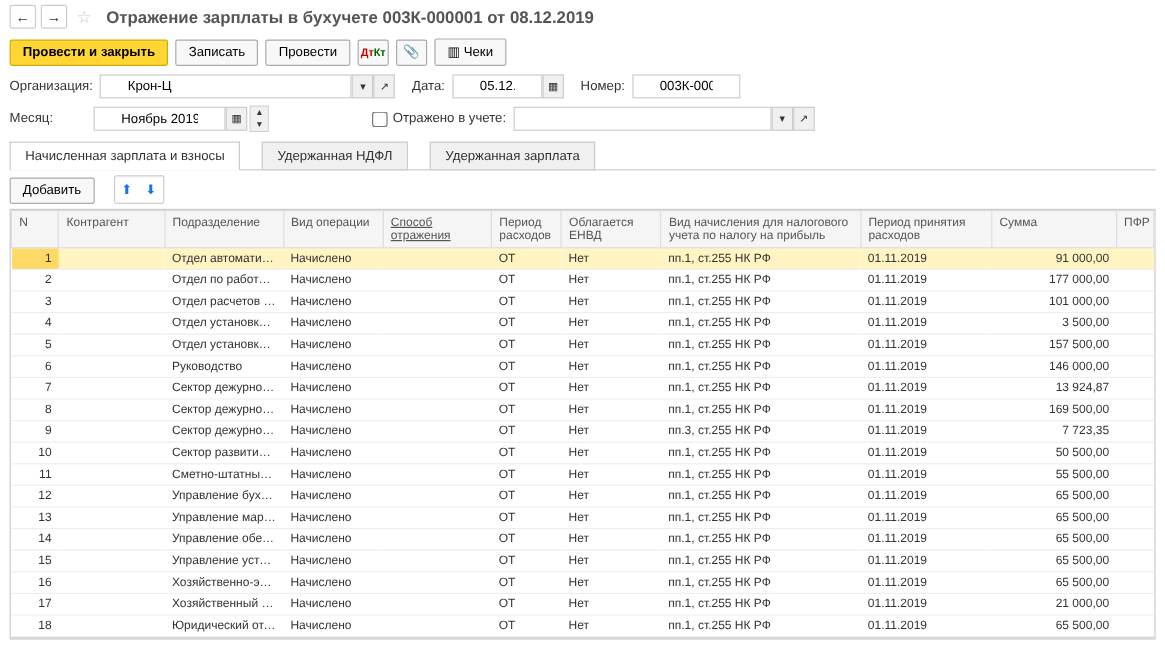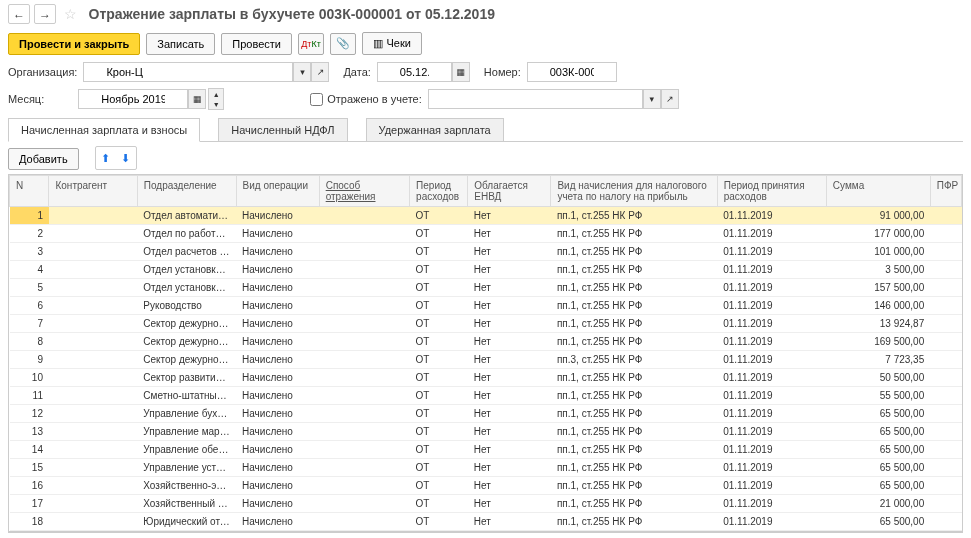--- a/index.html
+++ b/index.html
@@ -6,21 +6,21 @@
   body { font-family: Arial, sans-serif; font-size: 11px; color: #333; background: #fff; width: 971px; }
   
   .header-bar { display: flex; align-items: center; padding: 4px 8px; gap: 4px; }
   .nav-btn { width: 22px; height: 20px; border: 1px solid #ccc; background: #fff; display: flex; align-items: center; justify-content: center; cursor: pointer; border-radius: 2px; font-size: 12px; }
   .star { color: #ccc; font-size: 14px; padding: 0 4px; }
   .page-title { font-size: 14px; font-weight: bold; color: #555; margin-left: 4px; }
   
   .toolbar { display: flex; align-items: center; padding: 4px 8px; gap: 6px; }
   .btn { border: 1px solid #aaa; background: #f8f8f8; padding: 4px 10px; font-size: 11px; cursor: pointer; border-radius: 2px; }
   .btn-primary { background: #ffd633; border-color: #d4a900; font-weight: bold; }
-  .btn-icon { width: 26px; height: 22px; display: flex; align-items: center; justify-content: center; padding: 0; }
+  .btn-icon { width: 26px; height: 22px; display: flex; align-items: center; justify-content: center; padding: 0; font-weight: bold; }
   
   .form-row { display: flex; align-items: center; padding: 3px 8px; gap: 6px; }
   .form-label { font-size: 11px; color: #333; }
   .form-input { border: 1px solid #ccc; padding: 2px 22px; font-size: 11px; height: 20px; }
   .input-group { display: flex; align-items: center; }
   .input-btn { width: 18px; height: 20px; border: 1px solid #ccc; background: #f0f0f0; font-size: 9px; display: flex; align-items: center; justify-content: center; cursor: pointer; }
   .checkbox-wrap { display: flex; align-items: flex-start; gap: 4px; margin-left: 10px; }
   
   .tabs { display: flex; border-bottom: 1px solid #ccc; margin: 4px 8px 0; gap: 16px; }
   .tab { padding: 5px 12px; border: 1px solid #ccc; background: #f0f0f0; font-size: 11px; cursor: pointer; margin-right: 2px; position: relative; top: 1px; }
@@ -56,21 +56,21 @@
   .spinner { display: flex; flex-direction: column; border: 1px solid #ccc; margin-left: 2px; }
   .spinner-btn { width: 14px; height: 10px; font-size: 7px; display: flex; align-items: center; justify-content: center; cursor: pointer; background: #f0f0f0; }
 </style>
 </head>
 <body>
 
 <div class="header-bar">
   <div class="nav-btn">←</div>
   <div class="nav-btn">→</div>
   <span class="star">☆</span>
-  <span class="page-title">Отражение зарплаты в бухучете 003К-000001 от 05.12.2019</span>
+  <span class="page-title">Отражение зарплаты в бухучете 003К-000001 от 08.12.2019</span>
 </div>
 
 <div class="toolbar">
   <button class="btn btn-primary">Провести и закрыть</button>
   <button class="btn">Записать</button>
   <button class="btn">Провести</button>
   <button class="btn btn-icon">
       <span style="color:#c00;font-size:9px">Дт</span>
       <span style="color:#060;font-size:9px">Кт</span>
     </button>
@@ -110,21 +110,21 @@
   </div>
   <div class="input-group">
     <input class="form-input" style="width: 215px;" value="">
     <div class="input-btn">▾</div>
     <div class="input-btn">↗</div>
   </div>
 </div>
 
 <div class="tabs">
   <div class="tab active">Начисленная зарплата и взносы</div>
-  <div class="tab">Начисленный НДФЛ</div>
+  <div class="tab">Удержанная НДФЛ</div>
   <div class="tab">Удержанная зарплата</div>
 </div>
 
 <div class="table-toolbar">
   <button class="btn">Добавить</button>
   <div class="arrow-btns">
     <div class="arrow-btn arrow-up">⬆</div>
     <div class="arrow-btn arrow-down">⬇</div>
   </div>
 </div>

